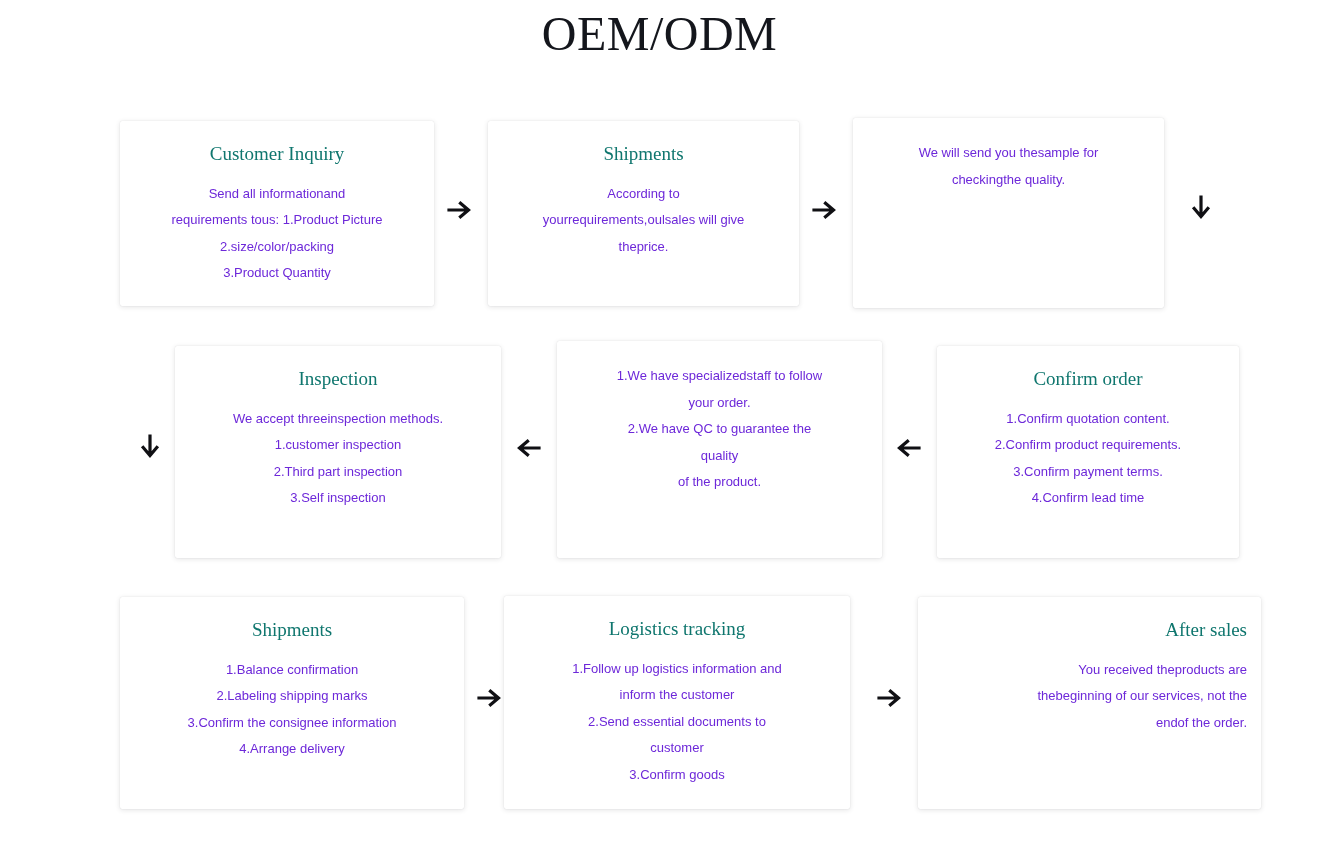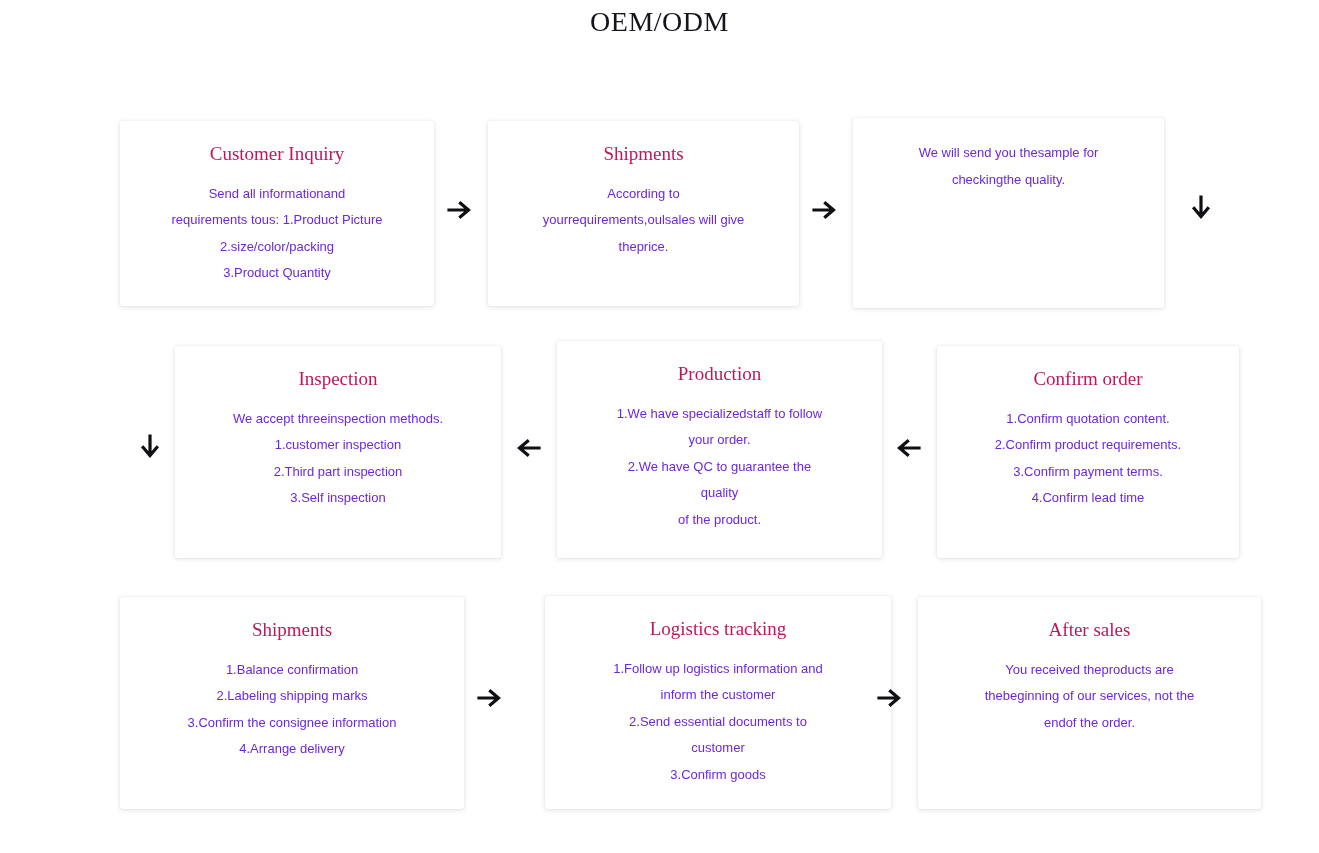--- a/index.html
+++ b/index.html
@@ -17,21 +17,21 @@
     position: relative;
   }
 
   #page-title {
     position: absolute;
     top: 6px;
     left: 0;
     width: 1319px;
     text-align: center;
     font-family: "Liberation Serif", serif;
-    font-size: 28px;
+    font-size: 48px;
     font-weight: 400;
     letter-spacing: 0.5px;
     color: #14161c;
   }
 
   .flow-board {
     position: absolute;
     top: 0; left: 0;
     width: 1319px;
     height: 853px;
@@ -44,21 +44,21 @@
     box-shadow: 0 1px 5px rgba(40,40,50,0.13),
                 0 0 1px rgba(40,40,50,0.18);
     padding: 22px 14px 10px 14px;
     text-align: center;
   }
 
   .card-title {
     font-family: "Liberation Serif", serif;
     font-size: 19px;
     font-weight: 400;
-    color: #be185d;
+    color: #0f766e;
     line-height: 1.2;
     margin-bottom: 15px;
     white-space: nowrap;
   }
 
   .card-body {
     font-family: "Liberation Sans", sans-serif;
     font-size: 13px;
     line-height: 26.5px;
     color: #6d28d9;
@@ -103,50 +103,49 @@
 checkingthe quality.</div>
     </div>
     <div class="card" style="left: 175px; top: 346px; width: 326px; height: 212px;">
       <div class="card-title">Inspection</div>
       <div class="card-body">We accept threeinspection methods.
 1.customer inspection
 2.Third part inspection
 3.Self inspection</div>
     </div>
     <div class="card" style="left: 557px; top: 341px; width: 325px; height: 217px;">
-      <div class="card-title">Production</div>
       <div class="card-body">1.We have specializedstaff to follow
 your order.
 2.We have QC to guarantee the
 quality
 of the product.</div>
     </div>
     <div class="card" style="left: 937px; top: 346px; width: 302px; height: 212px;">
       <div class="card-title">Confirm order</div>
       <div class="card-body">1.Confirm quotation content.
 2.Confirm product requirements.
 3.Confirm payment terms.
 4.Confirm lead time</div>
     </div>
     <div class="card" style="left: 120px; top: 597px; width: 344px; height: 212px;">
       <div class="card-title">Shipments</div>
       <div class="card-body">1.Balance confirmation
 2.Labeling shipping marks
 3.Confirm the consignee information
 4.Arrange delivery</div>
     </div>
-    <div class="card" style="left: 545px; top: 596px; width: 346px; height: 213px;">
+    <div class="card" style="left: 504px; top: 596px; width: 346px; height: 213px;">
       <div class="card-title">Logistics tracking</div>
       <div class="card-body">1.Follow up logistics information and
 inform the customer
 2.Send essential documents to
 customer
 3.Confirm goods</div>
     </div>
-    <div class="card" style="left: 918px; top: 597px; width: 343px; height: 212px;">
+    <div class="card" style="left: 918px; top: 597px; width: 343px; height: 212px; text-align: right;">
       <div class="card-title">After sales</div>
       <div class="card-body">You received theproducts are
 thebeginning of our services, not the
 endof the order.</div>
     </div>
     <div class="arrow" style="left: 443px; top: 193px;">
       <svg width="30" height="30" viewBox="0 0 30 30">
         <path d="M4 15 H21 M15.5 8.2 L23.5 15 L15.5 21.8" fill="none" stroke="#101014" stroke-width="3.2" stroke-linecap="square" stroke-linejoin="miter"></path>
       </svg>
     </div>

